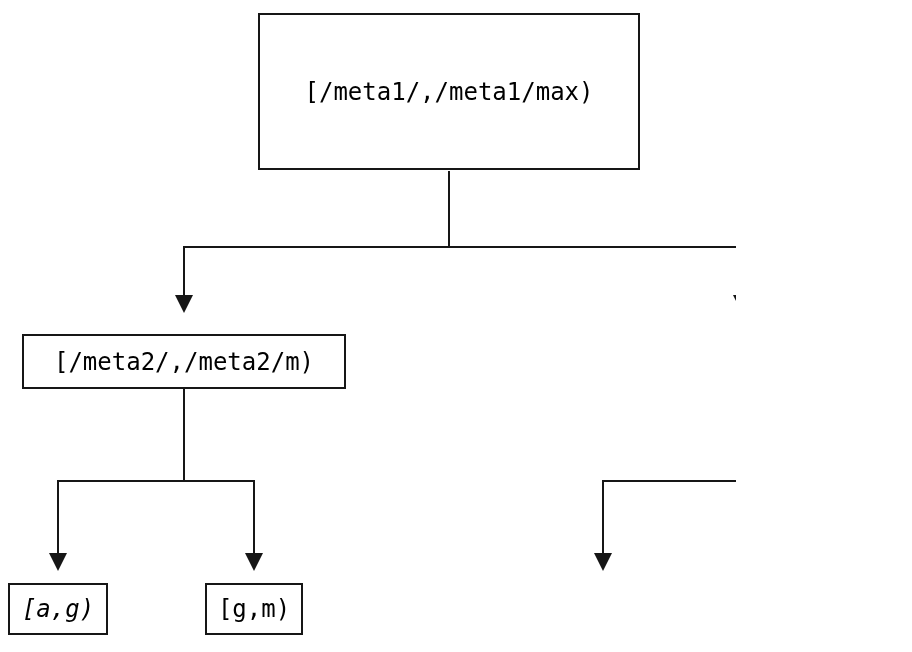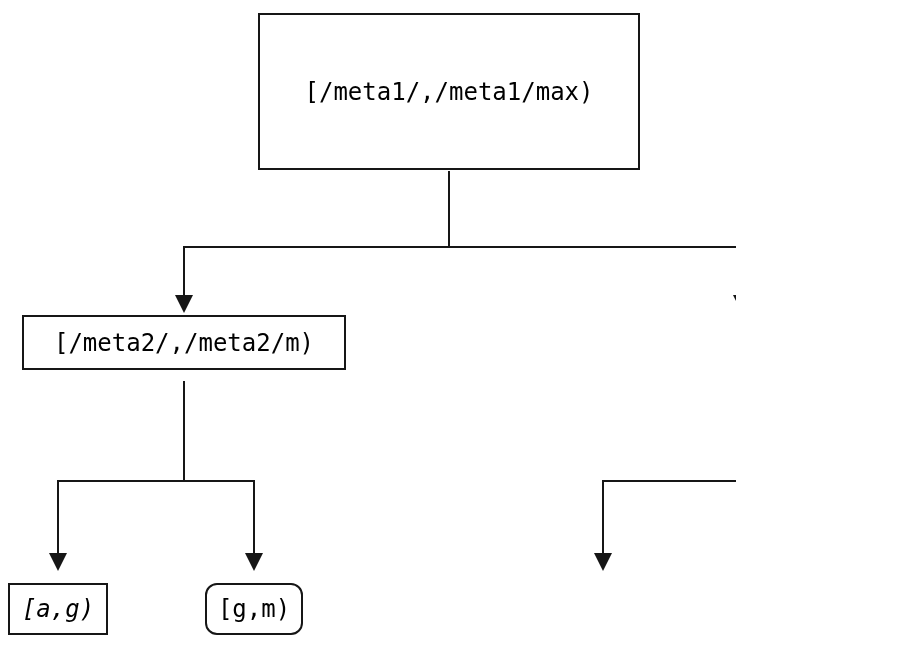--- a/index.html
+++ b/index.html
@@ -38,24 +38,24 @@
     background: #ffffff;
     color: #000000;
     font-size: 24px;
     line-height: 1;
     display: flex;
     align-items: center;
     justify-content: center;
     white-space: nowrap;
   }
   .node-root  { left: 258px; top: 13px;  width: 382px; height: 157px; }
-  .node-mid-l { left: 22px;  top: 315px; width: 324px; height: 55px; }
+  .node-mid-l { left: 22px;  top: 334px; width: 324px; height: 55px; }
   .node-mid-r { left: 580px; top: 325px; width: 324px; height: 55px; }
   .node-leaf-1 { left: 8px;   top: 583px; width: 100px; height: 52px; font-style: italic; }
-  .node-leaf-2 { left: 205px; top: 583px; width: 98px;  height: 52px; border-radius: 12px; }
+  .node-leaf-2 { left: 205px; top: 583px; width: 98px;  height: 52px; }
   .node-leaf-3 { left: 553px; top: 583px; width: 100px; height: 52px; }
   .node-leaf-4 { left: 778px; top: 583px; width: 126px; height: 52px; }
 </style>
 </head>
 <body>
 
 <div class="canvas">
 
   <svg class="edges" viewBox="0 0 912 652" xmlns="http://www.w3.org/2000/svg">
 

